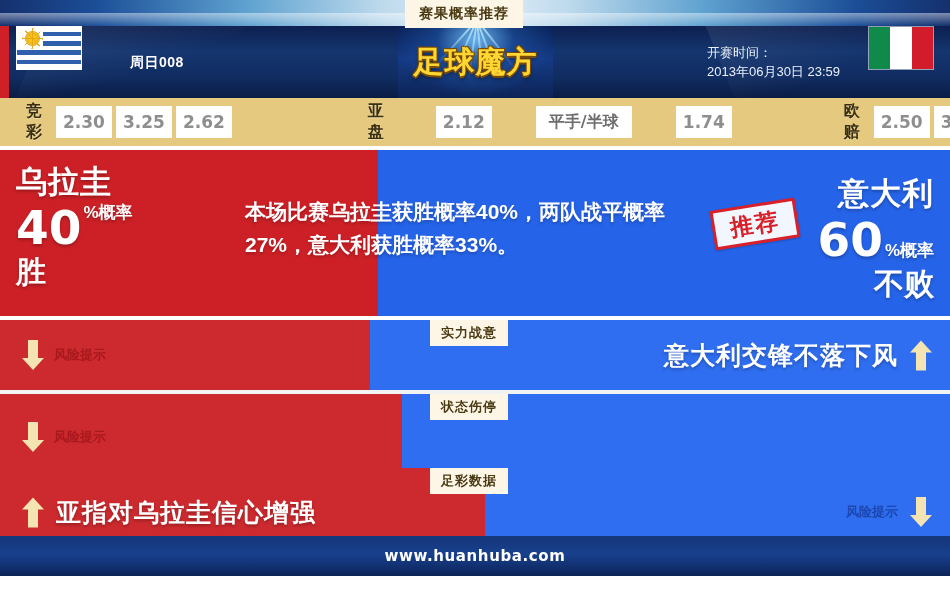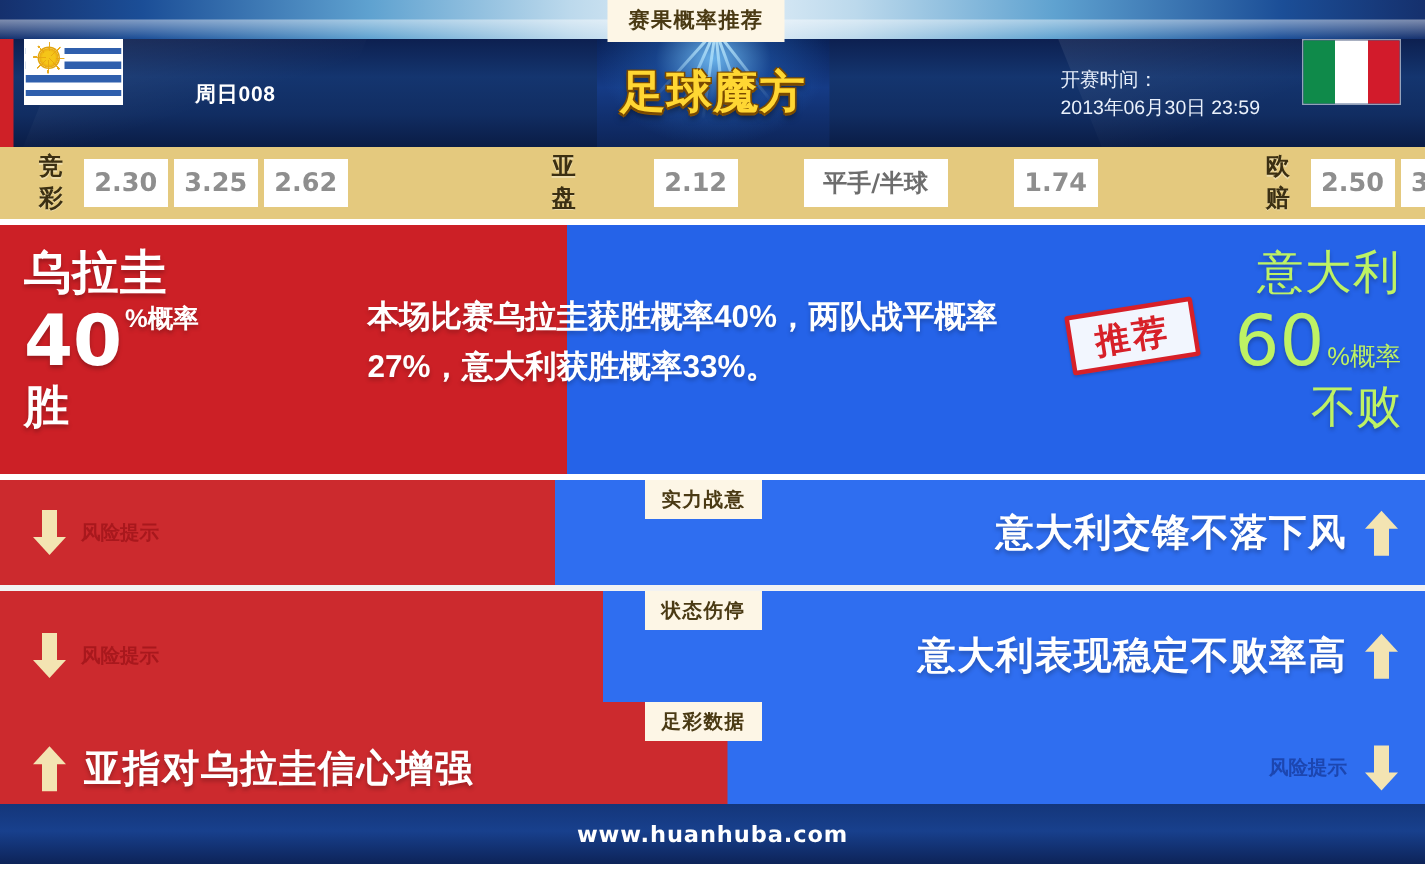--- a/index.html
+++ b/index.html
@@ -142,22 +142,22 @@
   }
   .stamp{
     position:absolute; left:712px; top:204px; width:86px; height:40px;
     border:3px solid #d72028; color:#d72028; font-size:23px; font-weight:bold;
     display:flex; align-items:center; justify-content:center;
     transform:rotate(-9deg); background:rgba(255,255,255,.94);
     letter-spacing:2px; border-radius:2px; z-index:4;
     box-shadow:0 1px 2px rgba(0,0,0,.2);
   }
   .team-right{
-    position:absolute; right:16px; top:16px; color:#bef264; text-align:right;
-    font-weight:normal; line-height:1; text-shadow:0 2px 3px rgba(0,0,0,.25);
+    position:absolute; right:16px; top:28px; color:#ffffff; text-align:right;
+    font-weight:bold; line-height:1; text-shadow:0 2px 3px rgba(0,0,0,.25);
   }
   .team-right .name{ font-size:31px; letter-spacing:1px; }
   .team-right .pctline{ margin-top:7px; display:flex; align-items:baseline; justify-content:flex-end; }
   .team-right .pct{ font-size:47px; font-family:"DejaVu Sans","Liberation Sans",sans-serif; }
   .team-right .unit{ font-size:17px; margin-left:2px; }
   .team-right .res{ font-size:30px; margin-top:6px; display:block; }
 
   
   .rows{ position:absolute; left:0; top:320px; width:950px; height:216px; background:#f2f2f2; }
   .row{ position:absolute; left:0; width:950px; background:#2f6ef0; }
@@ -330,26 +330,20 @@
 
     <div class="row" style="top:74px; height:86px;">
       <div class="red-part" style="width:402px;"></div>
       <div class="tag" style="left:430px;">状态伤停</div>
       <div class="risk-left">
         <span class="arrow down">
             <i></i>
           </span>
         <span>风险提示</span>
       </div>
-      <div class="headline">
-        <span>意大利表现稳定不败率高</span>
-        <span class="arrow up">
-            <i></i>
-          </span>
-      </div>
     </div>
 
     <div class="row" style="top:148px; height:88px;">
       <div class="red-part" style="width:485px;"></div>
       <div class="tag" style="left:430px;">足彩数据</div>
       <div class="headline left">
         <span class="arrow up">
             <i></i>
           </span>
         <span>亚指对乌拉圭信心增强</span>

